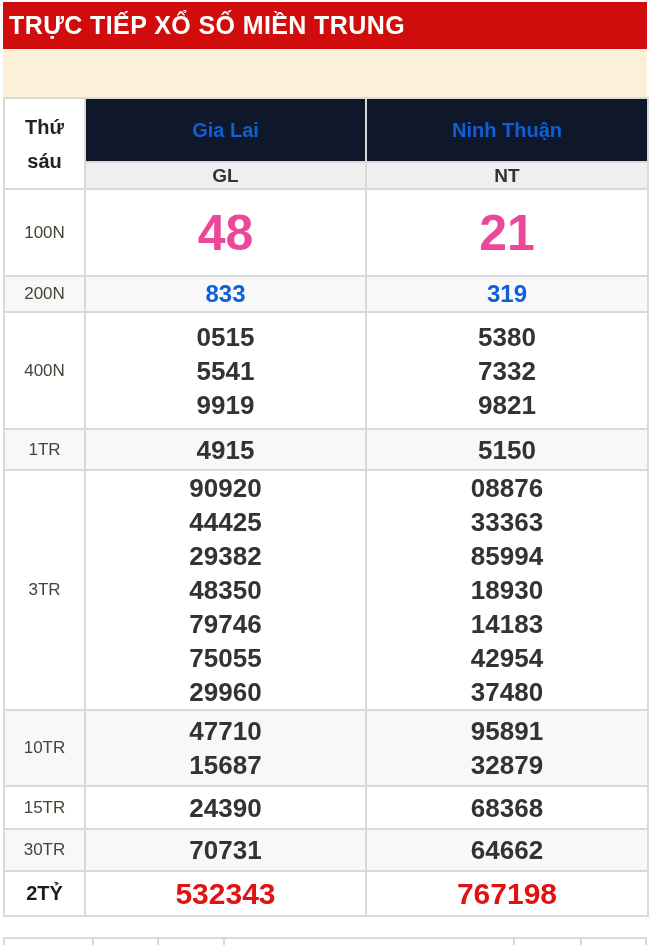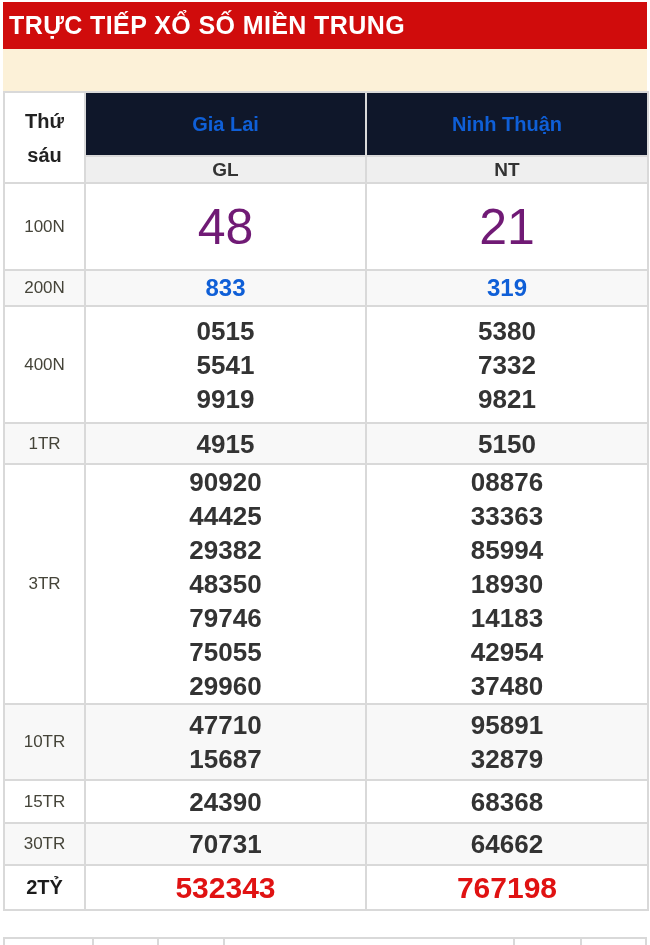--- a/index.html
+++ b/index.html
@@ -32,21 +32,21 @@
   .date-sep { width: 66px; height: 2px; background: #ffffff; margin: 0 auto; }
   .date-year { font-size: 16px; font-weight: bold; line-height: 23px; }
 
   .cream-band {
     position: absolute; left: 3px; top: 49px; width: 644px; height: 48px;
     background: #fcf1d8;
   }
 
   
   table.results {
-    position: absolute; left: 3px; top: 91px; width: 644px;
+    position: absolute; left: 3px; top: 97px; width: 644px;
     border-collapse: collapse; table-layout: fixed;
   }
   table.results td, table.results th {
     border: 2px solid #d9d9d9; text-align: center; vertical-align: middle;
     padding: 0; overflow: hidden;
   }
   col.c-label { width: 81px; }
   col.c-gl { width: 281px; }
   col.c-nt { width: 282px; }
 
@@ -64,21 +64,21 @@
     height: 27px;
   }
 
   .lbl { font-size: 17px; font-weight: normal; color: #454439; background: inherit; }
   .lbl-bold { font-size: 20px; font-weight: bold; color: #1c1c1c; }
 
   .v {
     font-weight: bold; font-size: 26px; color: #333333;
     white-space: pre-line; line-height: 34px;
   }
-  .v-red-big { font-weight: normal; font-size: 50px; color: #701a75; line-height: 70px; }
+  .v-red-big { font-weight: bold; font-size: 50px; color: #ec4899; line-height: 70px; }
   .v-blue { font-weight: bold; font-size: 24px; color: #0f5fd7; }
   .v-red { font-weight: bold; font-size: 30px; color: #e01212; }
 
   tr.alt td { background: #f8f8f8; }
   tr.plain td { background: #ffffff; }
 
   tr.h-100n td { height: 87px; }
   tr.h-200n td { height: 36px; }
   tr.h-400n td { height: 117px; }
   tr.h-1tr td { height: 41px; }

